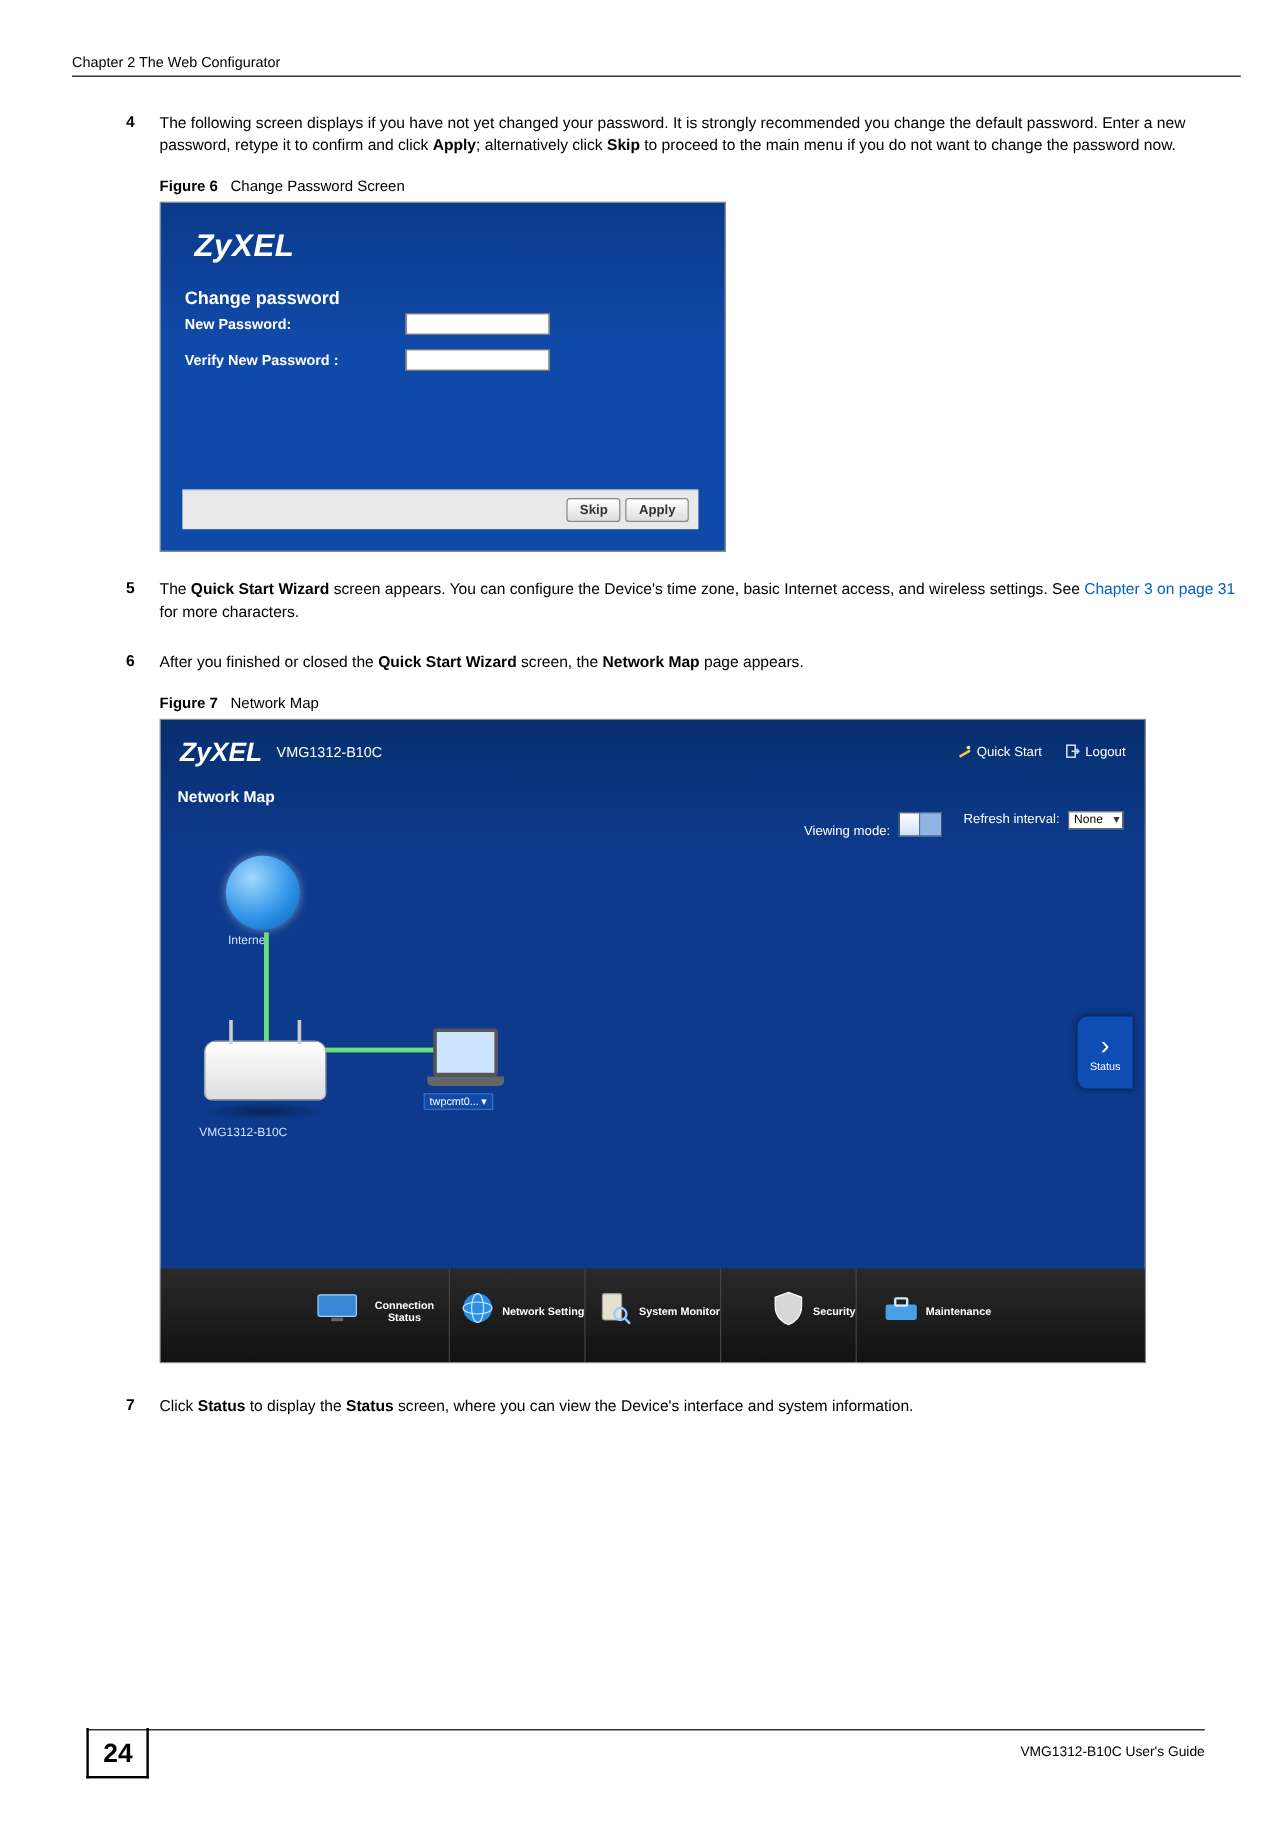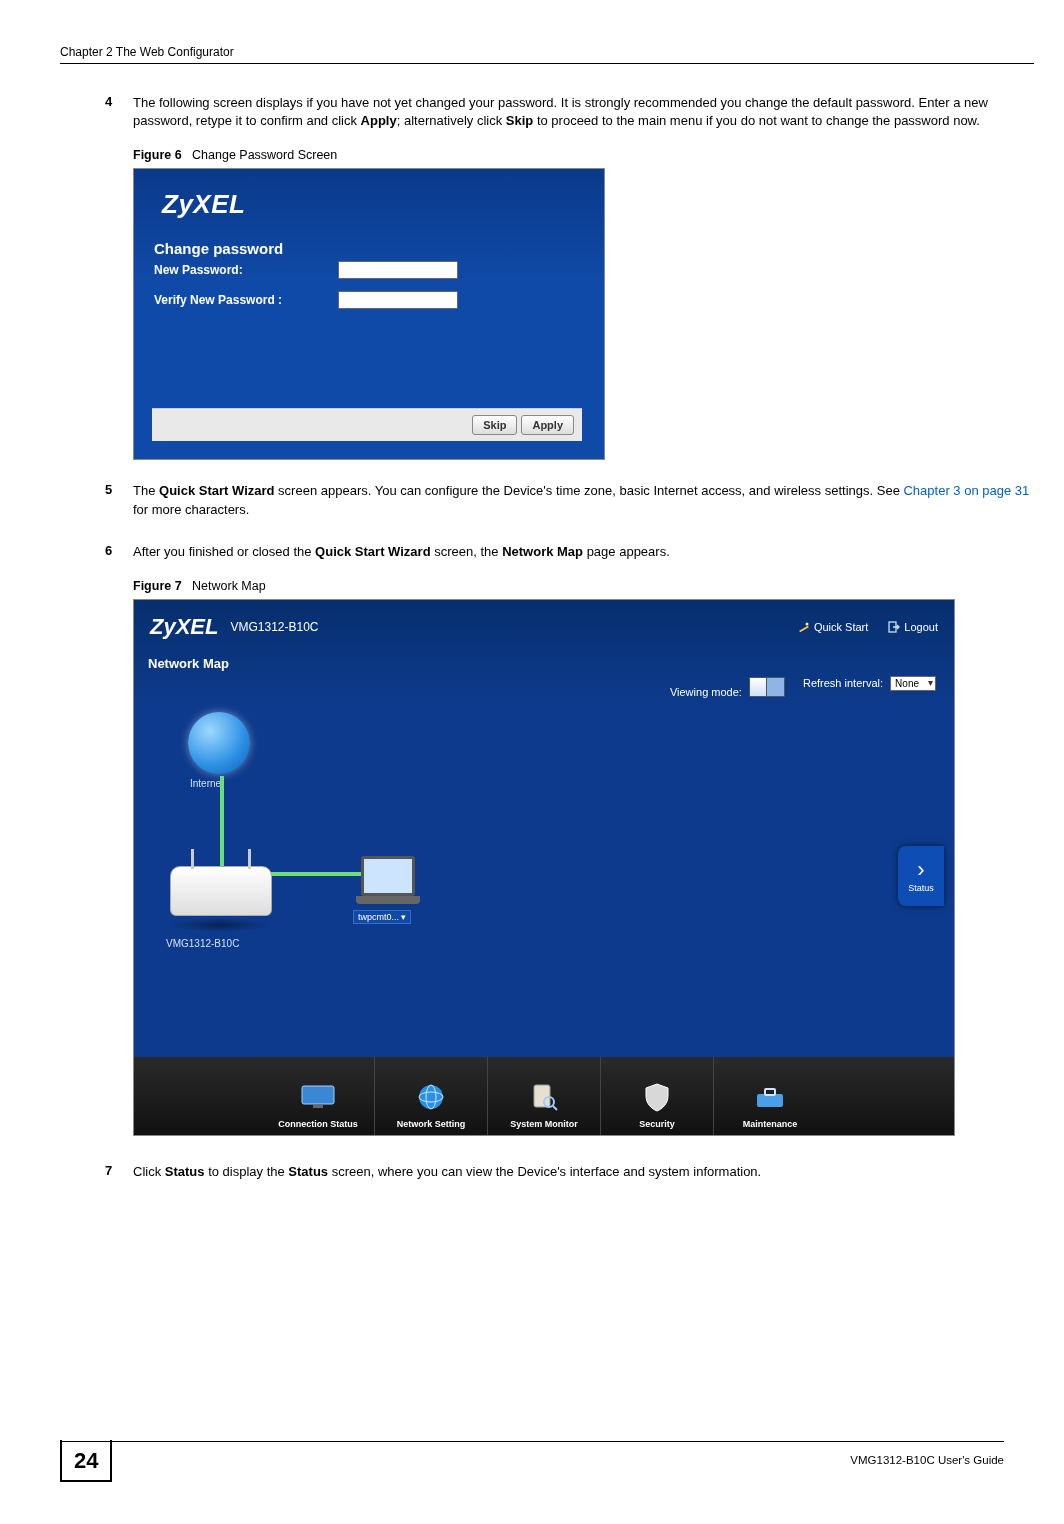--- a/index.html
+++ b/index.html
@@ -275,34 +275,34 @@
   }
   .status-side .chev{color:#fff;font-size:22px;line-height:1;}
   .status-side .lbl{color:#fff;font-size:9px;margin-top:2px;}
   .bottom-bar{
     position:absolute; left:0; right:0; bottom:0;
     height:78px; background:linear-gradient(#2a2a2a,#111);
     display:flex; justify-content:center; align-items:stretch;
   }
   .bb-item{
     width:112px; border-right:1px solid #444;
-    display:flex; flex-direction:column; align-items:center; justify-content:flex-end;
+    display:flex; flex-direction:row; align-items:center; justify-content:flex-end;
     padding-bottom:6px;
   }
   .bb-item:last-child{border-right:none;}
   .bb-icon{
     width:40px;height:32px;margin-bottom:6px;
     display:flex;align-items:center;justify-content:center;
   }
   .bb-label{color:#fff;font-size:9px;font-weight:bold;text-align:center;}
 
   .footer {
     position: absolute;
     bottom: 42px;
-    left: 60px; right: 60px;
+    left: 72px; right: 60px;
     border-top: 1.5px solid #000;
     padding-top: 8px;
     display: flex;
     align-items: flex-start;
   }
   .page-num-box {
     border: 2px solid #000;
     border-top: none;
     padding: 8px 12px 6px 12px;
     font-size: 22px;

